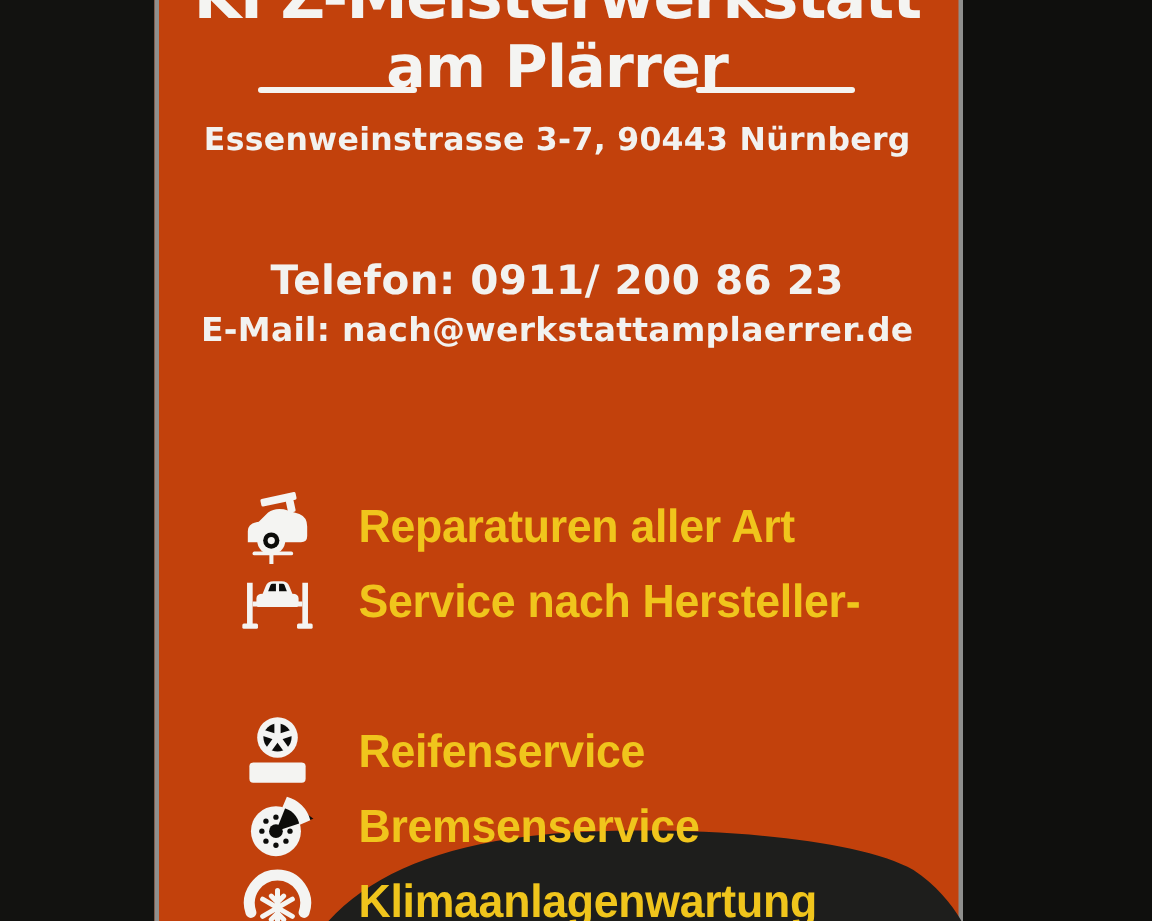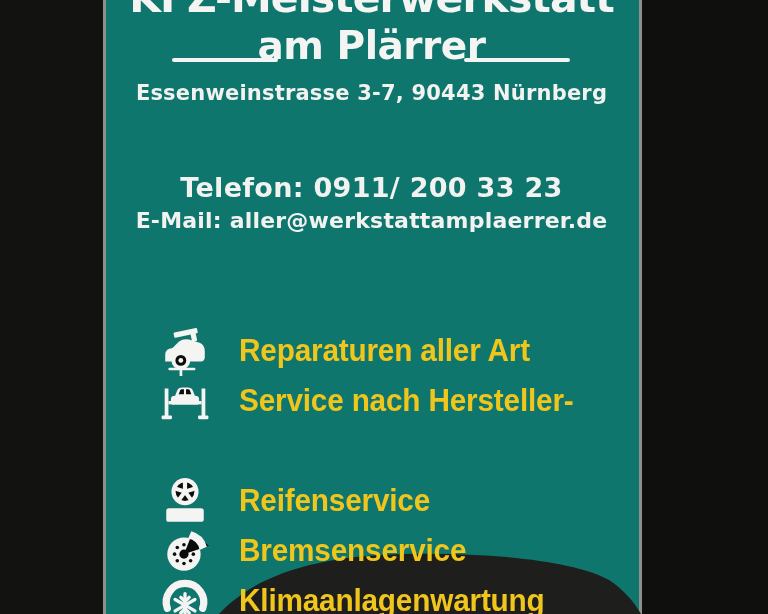--- a/index.html
+++ b/index.html
@@ -1,18 +1,18 @@
 <!DOCTYPE html>
 <html><head>
 <meta charset="utf-8">
 <style>
   html,body{margin:0;padding:0;background:#000;}
   #root{
     position:relative; width:768px; height:614px; overflow:hidden;
-    background:#0f766e;
+    background:#c2410c;
     font-family:"DejaVu Sans","Liberation Sans",sans-serif;
     -webkit-font-smoothing:antialiased;
   }
   .strip{position:absolute;top:0;height:614px;}
   .strip-left{left:0;width:103px;background:#121210;}
   .strip-right{left:642px;width:126px;background:#0f0f0d;}
   .frameline{position:absolute;top:0;width:3px;height:614px;background:#8f8f8d;}
   .frameline.left{left:103px;}
   .frameline.right{left:639px;}
 
@@ -69,22 +69,22 @@
 
     <div class="subtitle-row">
       <div class="deco-line left"></div>
       <div class="subtitle">am Plärrer</div>
       <div class="deco-line right"></div>
     </div>
 
     <div class="address">Essenweinstrasse 3-7, 90443 Nürnberg</div>
 
     <div class="contact">
-      <div class="phone">Telefon: 0911/ 200 33 23</div>
-      <div class="email">E-Mail: aller@werkstattamplaerrer.de</div>
+      <div class="phone">Telefon: 0911/ 200 86 23</div>
+      <div class="email">E-Mail: nach@werkstattamplaerrer.de</div>
     </div>
 
     <svg class="car-sil" viewBox="0 0 537 74" preserveAspectRatio="none">
       <path d="M115 74 C150 36 210 16 300 14 C380 12 470 20 505 40 C520 50 530 62 537 74 Z" fill="#1e1e1c"></path>
     </svg>
 
     <div class="svc-row r2">
       <span class="svc-icon">
         <svg viewBox="0 0 48 48">
           <g fill="#f4f4f2">

